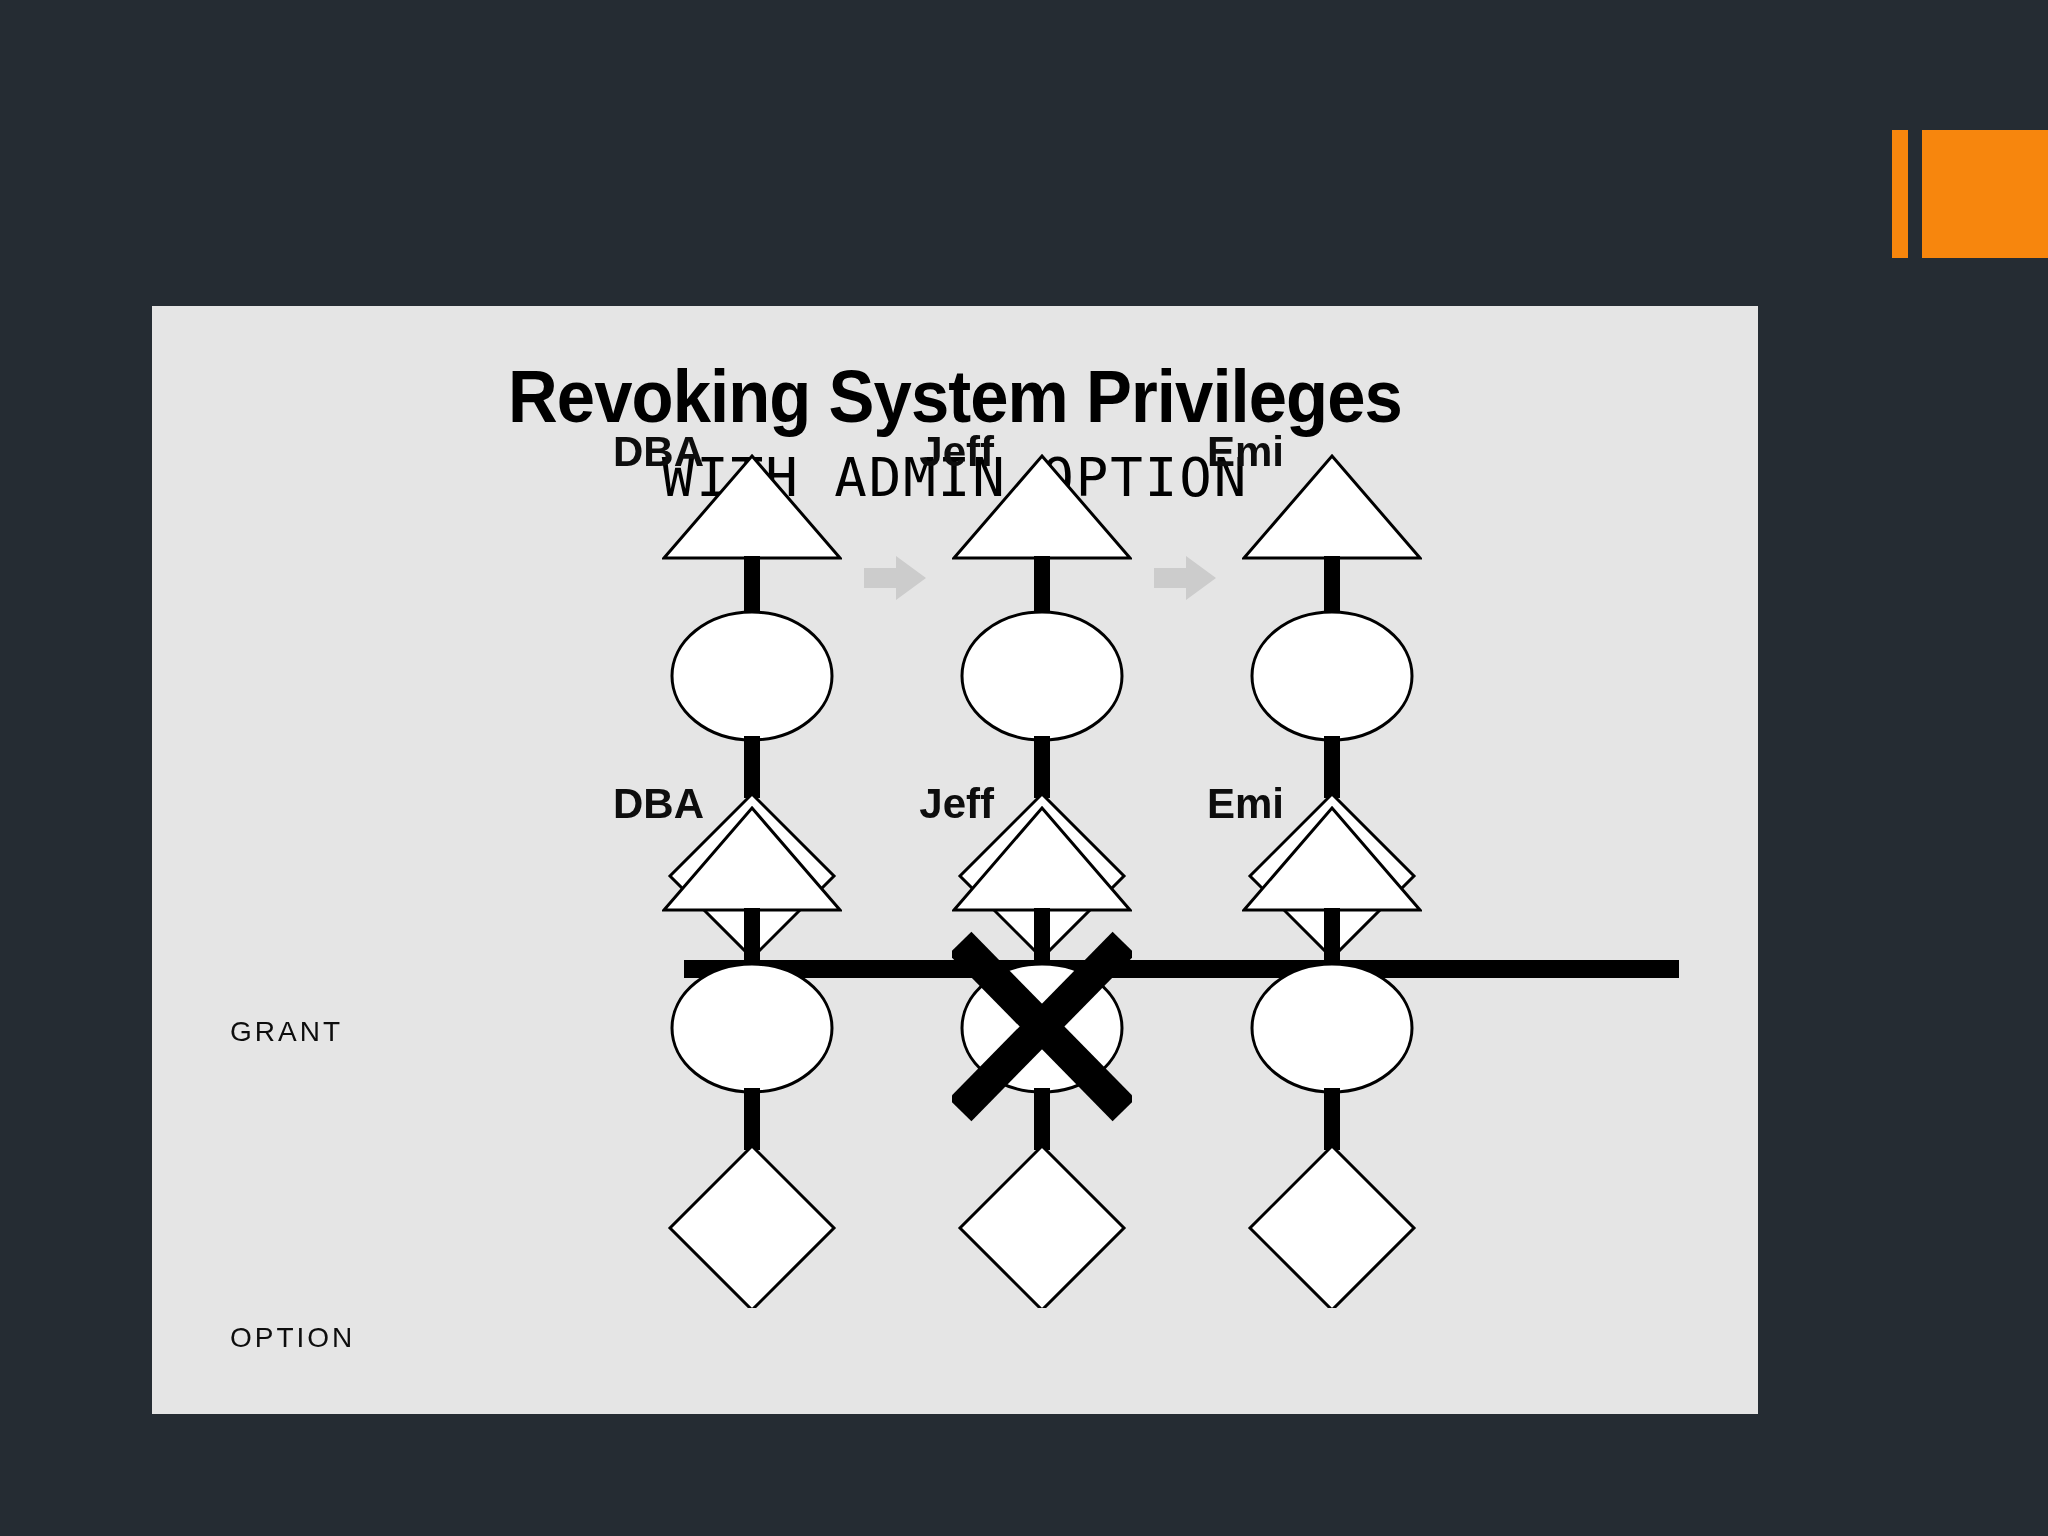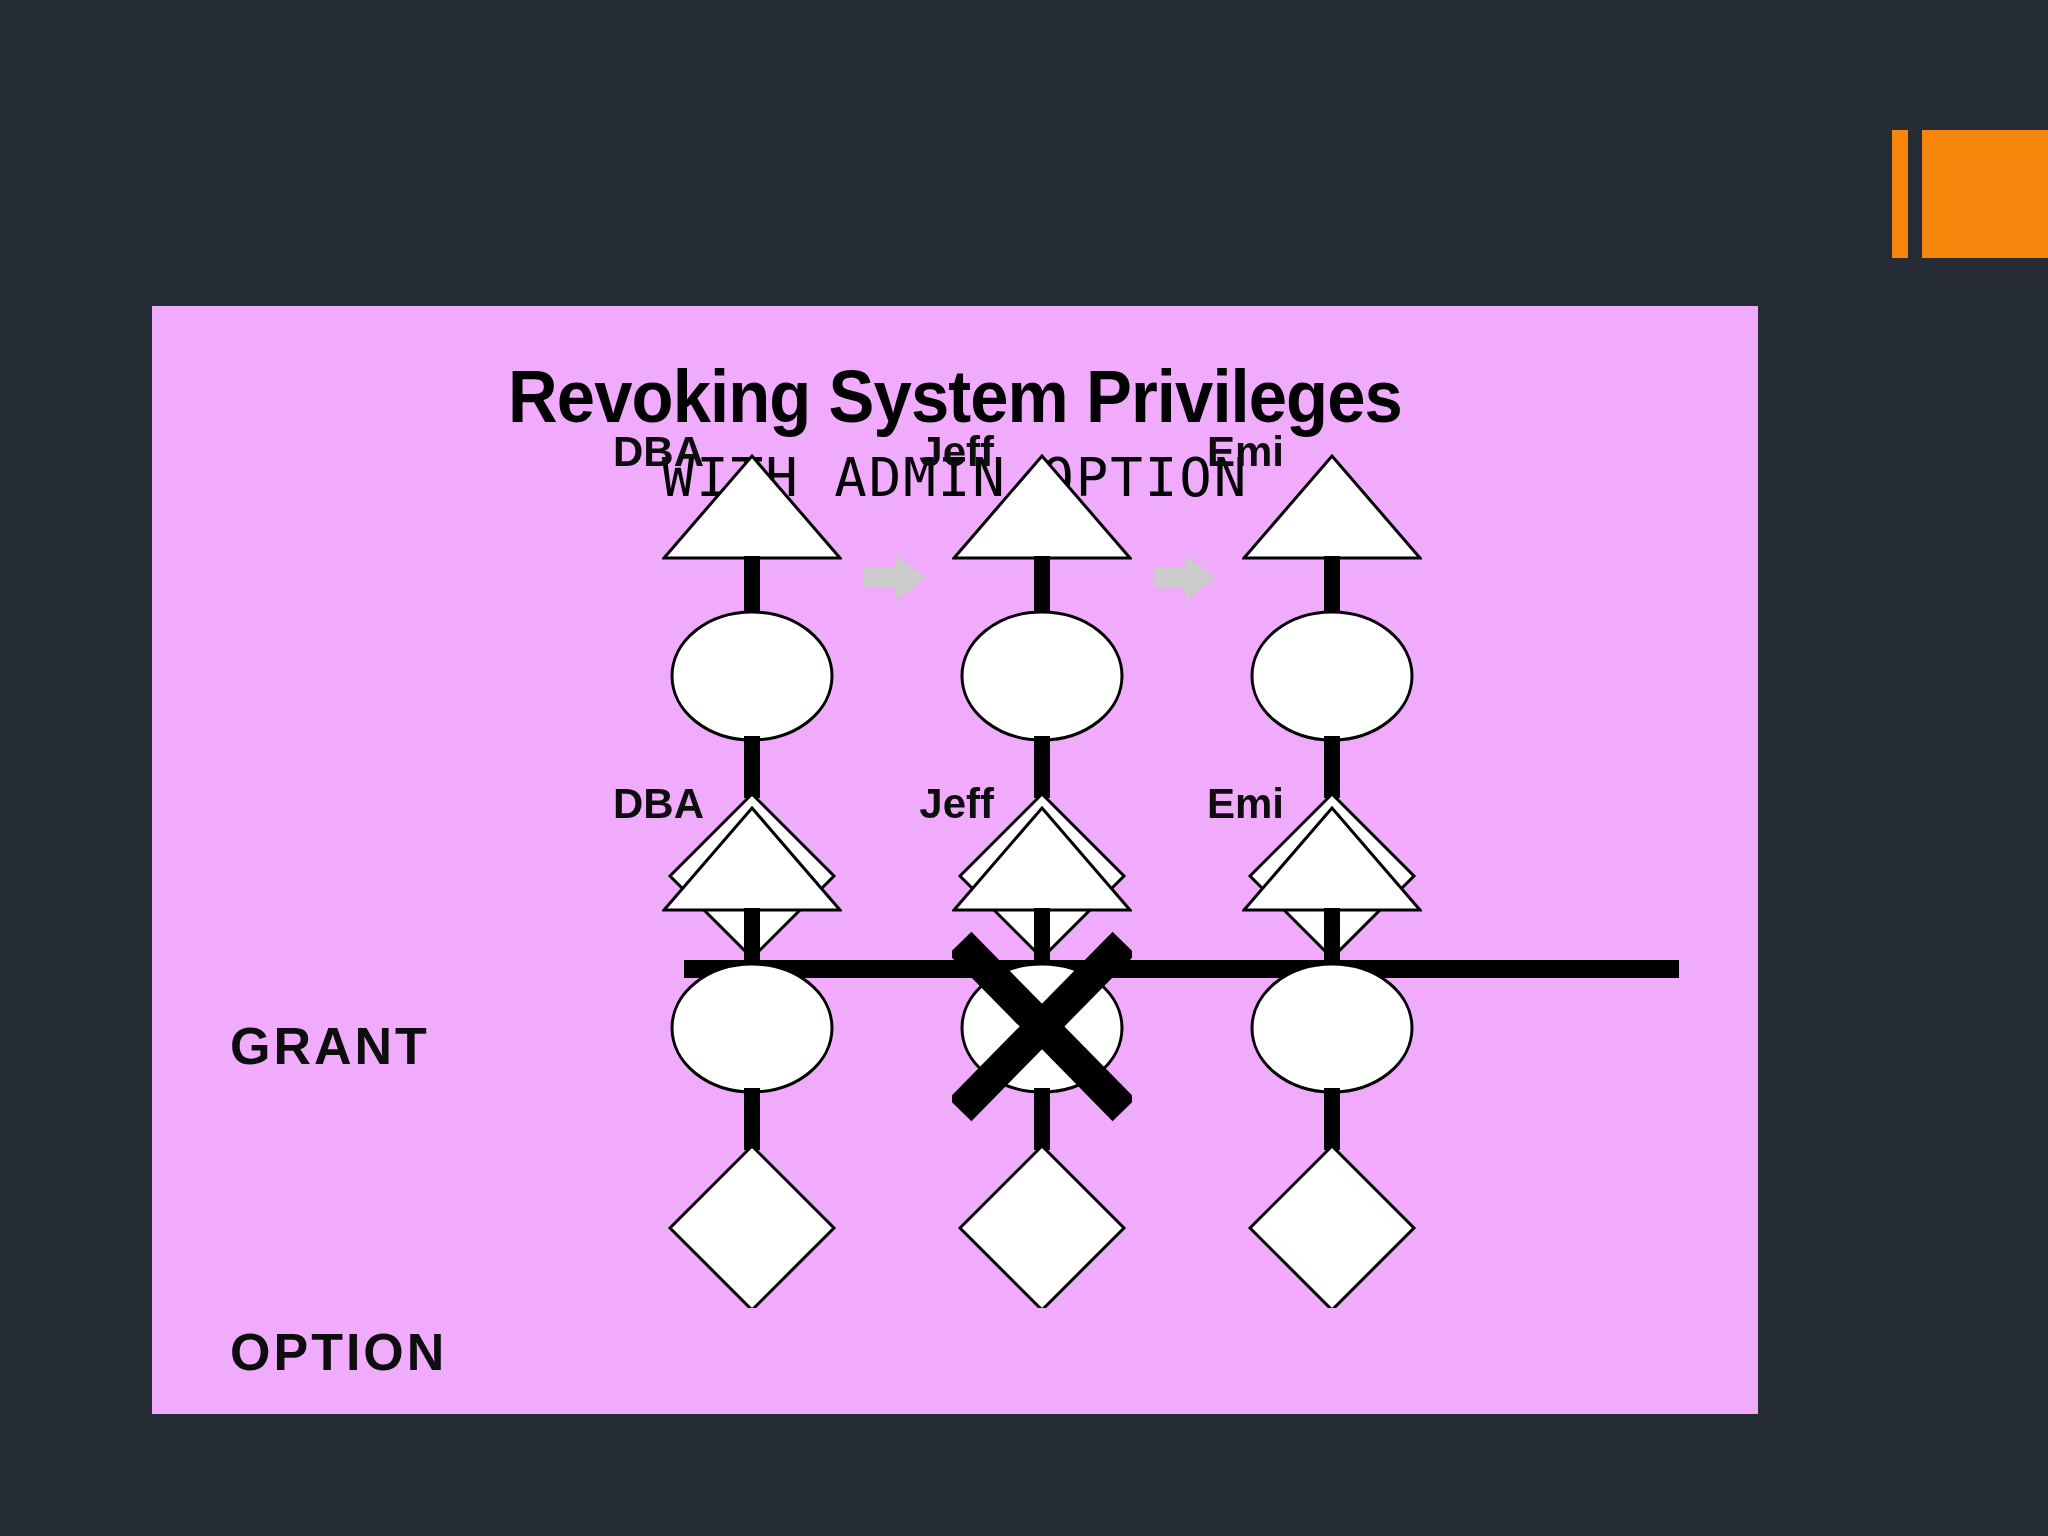--- a/index.html
+++ b/index.html
@@ -49,21 +49,21 @@
     background: #f7860d;
   }
 
   
   .content-card {
     position: absolute;
     left: 152px;
     top: 306px;
     width: 1606px;
     height: 1108px;
-    background: #f0abfc;
+    background: #e5e5e5;
   }
 
   
   .title-main {
     position: absolute;
     left: 0;
     top: 48px;
     width: 1606px;
     text-align: center;
     font-family: "Liberation Sans Narrow", "Liberation Sans", sans-serif;
@@ -84,22 +84,22 @@
     font-size: 54px;
     letter-spacing: 2px;
     color: #000000;
     white-space: nowrap;
   }
 
   
   .row-label {
     position: absolute;
     font-family: "Liberation Sans", sans-serif;
-    font-weight: bold;
-    font-size: 52px;
+    font-weight: normal;
+    font-size: 28px;
     letter-spacing: 3px;
     color: #0d0d0d;
     white-space: nowrap;
   }
   .row-label.grant  { left: 78px;  top: 710px; }
   .row-label.revoke { left: 78px;  top: 1016px; }
 
   
   .divider {
     position: absolute;

